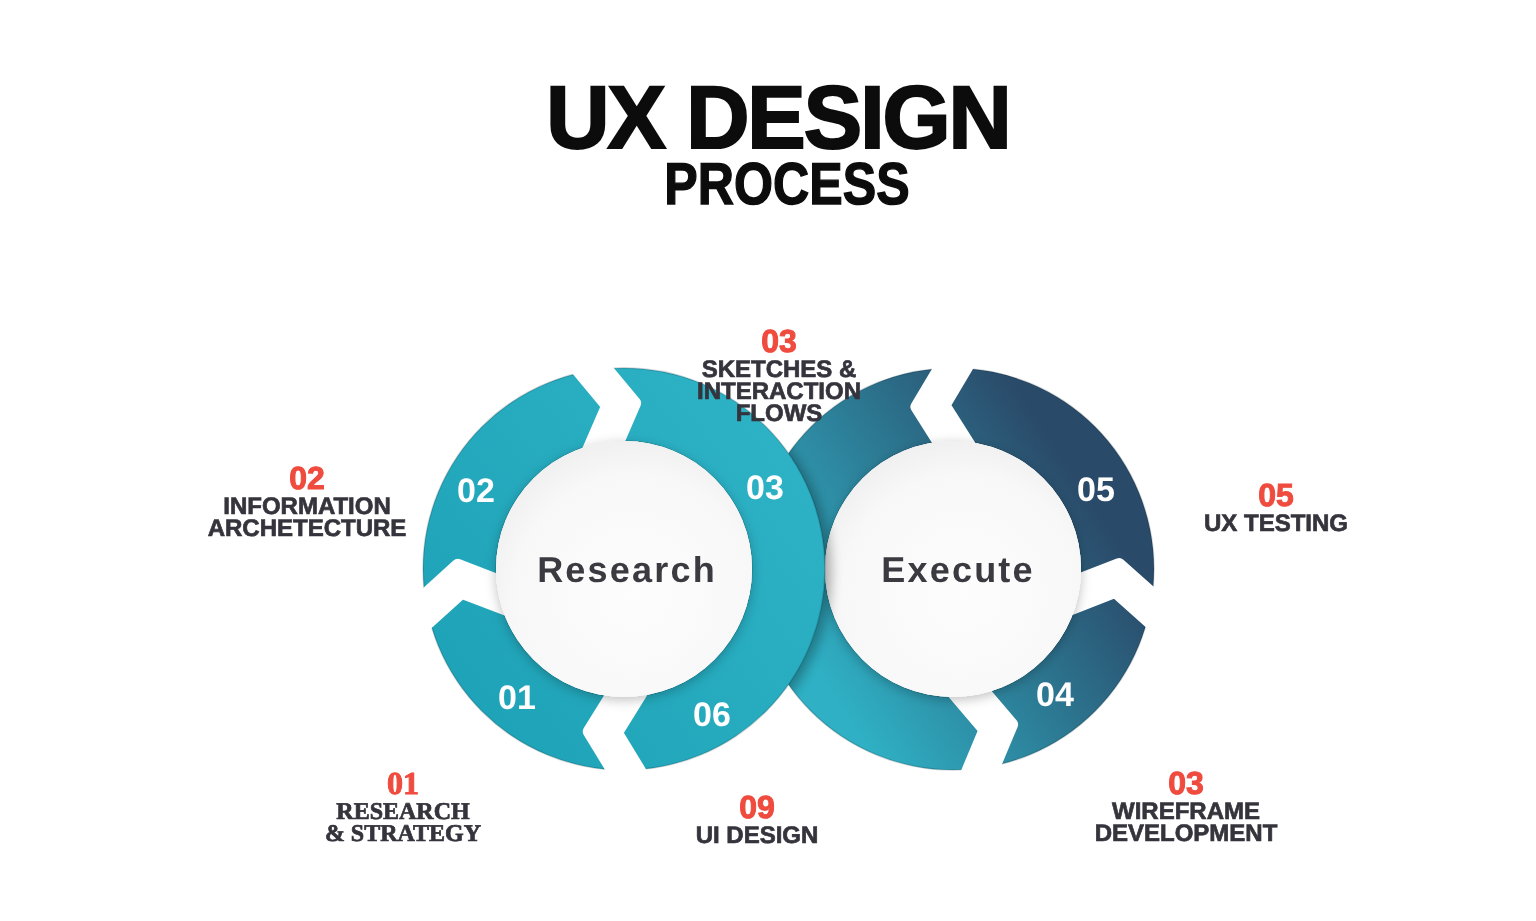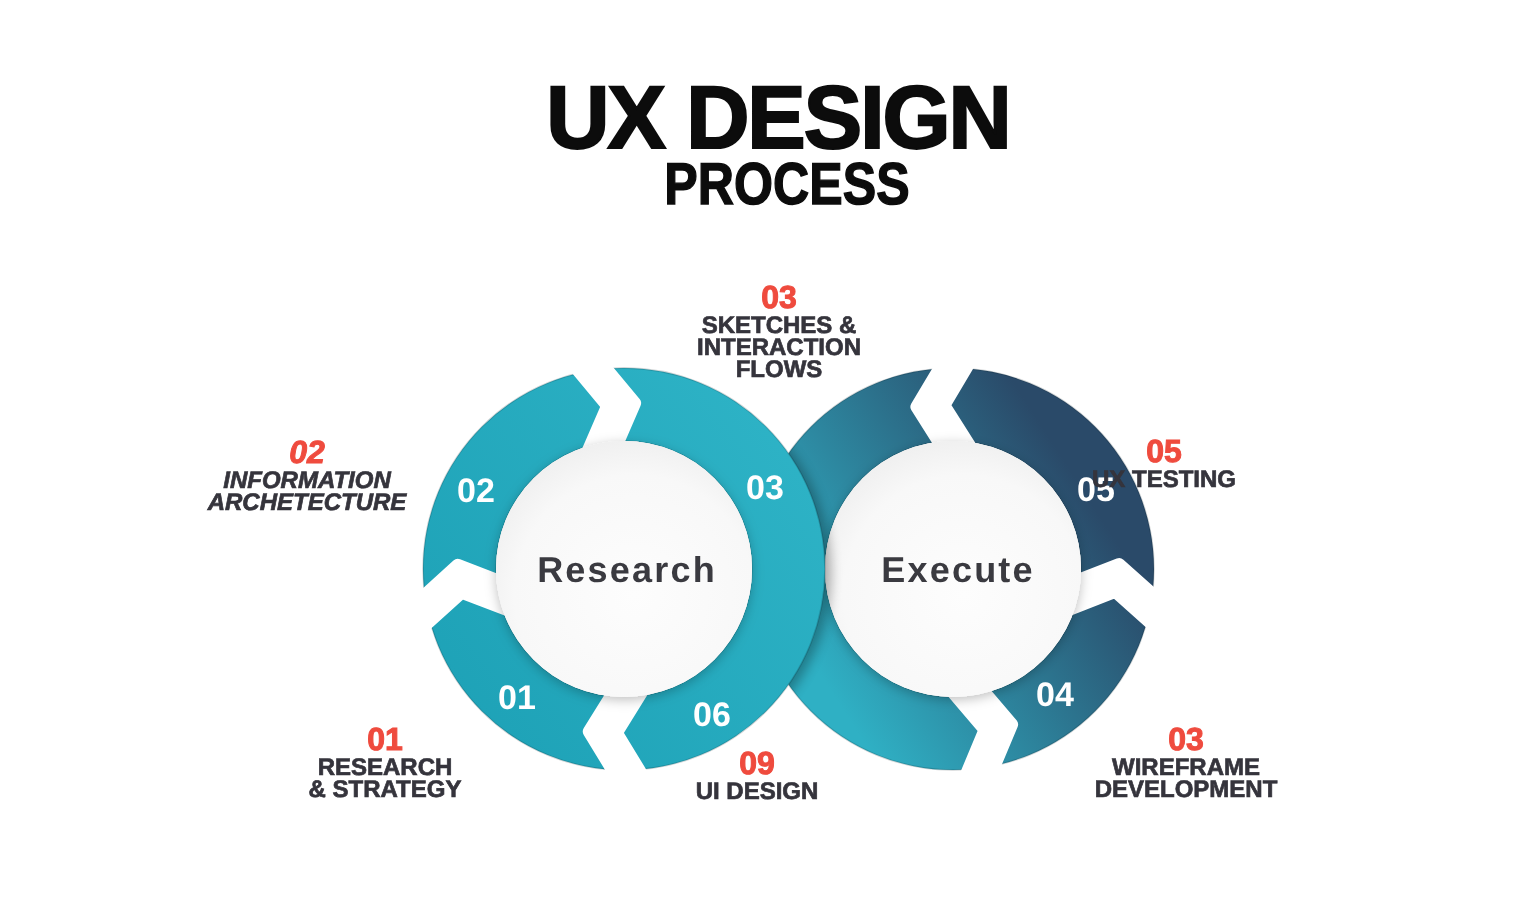--- a/index.html
+++ b/index.html
@@ -1,20 +1,20 @@
 <!DOCTYPE html>
 <html><head><meta charset="utf-8">
 <style>
 html,body{margin:0;padding:0;width:1536px;height:921px;background:#ffffff;overflow:hidden;}
 body{font-family:"Liberation Sans",sans-serif;-webkit-font-smoothing:antialiased;}
 *{-webkit-font-smoothing:antialiased;text-rendering:geometricPrecision;}
 .abs{position:absolute;}
 .title1{filter:blur(0px);left:0;top:66px;width:1556px;text-align:center;font-size:89px;font-weight:bold;color:#0c0c0c;letter-spacing:-2px;-webkit-text-stroke:2.2px #0c0c0c;transform:scaleX(0.983);}
 .title2{filter:blur(0px);left:9px;top:150px;width:1556px;text-align:center;font-size:59px;font-weight:bold;color:#0c0c0c;-webkit-text-stroke:1.4px #0c0c0c;transform:scaleX(0.85);}
-.lab{filter:blur(0px);transform:translateX(-50%);text-align:center;font-weight:bold;color:#35343c;font-size:24px;line-height:22px;-webkit-text-stroke:0.7px #35343c;}
+.lab{filter:blur(0px);transform:translateX(-50%);text-align:center;font-weight:bold;color:#35343c;font-size:24px;line-height:22px;margin-top:44px;-webkit-text-stroke:0.7px #35343c;}
 .lab .num{color:#ef4b3e;-webkit-text-stroke:1px #ef4b3e;font-size:32px;line-height:31px;margin-bottom:2px;}
 </style></head>
 <body>
 <svg class="abs" style="left:0;top:0;text-rendering:geometricPrecision" width="1536" height="921" viewBox="0 0 1536 921">
 <defs>
 <linearGradient id="gL" x1="430" y1="720" x2="830" y2="420" gradientUnits="userSpaceOnUse">
   <stop offset="0" stop-color="#1da1b6"></stop>
         <stop offset="1" stop-color="#2fb4c7"></stop>
 </linearGradient>
 <linearGradient id="gR" x1="830" y1="690" x2="1100" y2="516" gradientUnits="userSpaceOnUse">
@@ -68,18 +68,18 @@
 <text x="476" y="502" font-size="34" font-weight="bold" fill="#ffffff" text-anchor="middle" style="-webkit-text-stroke:0.8px #fff">02</text>
 <text x="517" y="709" font-size="34" font-weight="bold" fill="#ffffff" text-anchor="middle" style="-webkit-text-stroke:0.8px #fff">01</text>
 <text x="765" y="499" font-size="34" font-weight="bold" fill="#ffffff" text-anchor="middle" style="-webkit-text-stroke:0.8px #fff">03</text>
 <text x="712" y="726" font-size="34" font-weight="bold" fill="#ffffff" text-anchor="middle" style="-webkit-text-stroke:0.8px #fff">06</text>
     </g>
 </svg>
 
 <div class="abs title1">UX DESIGN</div>
 <div class="abs title2">PROCESS</div>
 
-<div class="abs lab" style="left:307px;top:437px;font-style:italic;"><div class="num">02</div>INFORMATION<br>ARCHETECTURE</div>
-<div class="abs lab" style="left:385px;top:724px;"><div class="num">01</div>RESEARCH<br>&amp; STRATEGY</div>
+<div class="abs lab" style="left:307px;top:419px;"><div class="num">02</div>INFORMATION<br>ARCHETECTURE</div>
+<div class="abs lab" style="left:403px;top:724px;font-family:Liberation Serif, serif;"><div class="num">01</div>RESEARCH<br>&amp; STRATEGY</div>
 <div class="abs lab" style="left:779px;top:282px;"><div class="num">03</div>SKETCHES &amp;<br>INTERACTION<br>FLOWS</div>
 <div class="abs lab" style="left:757px;top:748px;"><div class="num">09</div>UI DESIGN</div>
-<div class="abs lab" style="left:1164px;top:436px;"><div class="num">05</div>UX TESTING</div>
+<div class="abs lab" style="left:1276px;top:436px;"><div class="num">05</div>UX TESTING</div>
 <div class="abs lab" style="left:1186px;top:724px;"><div class="num">03</div>WIREFRAME<br>DEVELOPMENT</div>
 
 </body></html>

